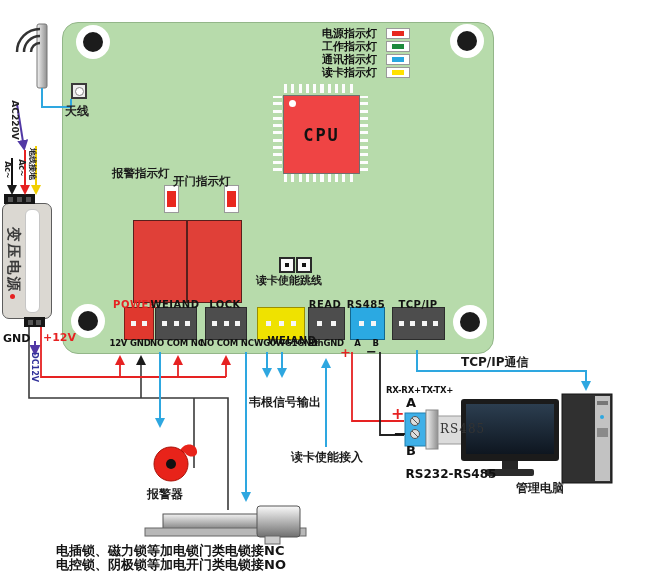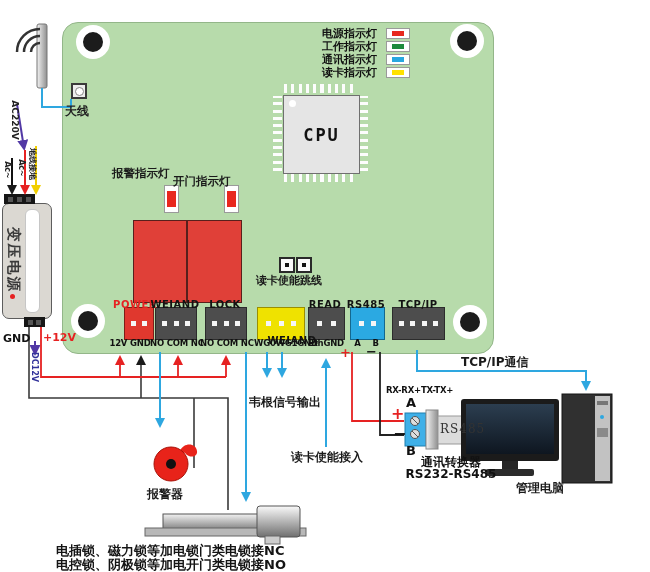--- a/index.html
+++ b/index.html
@@ -6,21 +6,21 @@
   body{font-family:"DejaVu Sans","Liberation Sans",sans-serif;}
   #canvas{position:relative;width:650px;height:572px;background:#fff;overflow:hidden;}
   .a{position:absolute;}
   .board{left:62px;top:22px;width:430px;height:330px;background:#b7dbab;border:1px solid #93b689;border-radius:16px;z-index:1;}
   .hole{width:20px;height:20px;border:7px solid #fff;border-radius:50%;background:#1c1c1c;z-index:6;}
   .leg-label{font-size:11px;font-weight:bold;color:#111;z-index:10;white-space:nowrap;}
   .led-h{width:22px;height:9px;background:#fff;border:1px solid #9a9a9a;z-index:10;display:flex;align-items:center;justify-content:center;}
   .led-h i{display:block;width:12px;height:5px;}
   .led-v{width:13px;height:26px;background:#fff;border:1px solid #9a9a9a;z-index:10;display:flex;align-items:center;justify-content:center;}
   .led-v i{display:block;width:9px;height:16px;background:#e8281e;}
-  .cpu{left:283px;top:95px;width:75px;height:77px;background:#e5e5e5;border:1px solid #6f6f6f;z-index:8;display:flex;align-items:center;justify-content:center;font-family:"DejaVu Sans Mono","Liberation Mono",monospace;font-size:17px;font-weight:bold;letter-spacing:2px;color:#111;}
+  .cpu{left:283px;top:95px;width:75px;height:77px;background:#ef4444;border:1px solid #6f6f6f;z-index:8;display:flex;align-items:center;justify-content:center;font-family:"DejaVu Sans Mono","Liberation Mono",monospace;font-size:17px;font-weight:bold;letter-spacing:2px;color:#111;}
   .pins-h{height:9px;z-index:7;background:repeating-linear-gradient(90deg,#fdfdfd 0 3px,rgba(0,0,0,0) 3px 7.3px);}
   .pins-v{width:9px;z-index:7;background:repeating-linear-gradient(0deg,#fdfdfd 0 3px,rgba(0,0,0,0) 3px 7.3px);}
   .cpu-dot{left:289px;top:100px;width:7px;height:7px;border-radius:50%;background:#fff;z-index:9;}
   .relay{top:220px;height:81px;background:#e04038;border:1px solid #58201c;z-index:8;}
   .jumper{top:257px;width:12px;height:12px;background:#fafafa;border:2px solid #2a2a2a;z-index:9;display:flex;align-items:center;justify-content:center;}
   .jumper i{display:block;width:4px;height:4px;background:#111;}
   .conn-name{top:299px;height:11px;font-size:10px;font-weight:bold;color:#131313;text-align:center;z-index:10;letter-spacing:.5px;white-space:nowrap;}
   .conn-body{top:307px;height:31px;background:#4d4d4d;border:1px solid #2c2c2c;z-index:9;display:flex;align-items:center;justify-content:space-evenly;}
   .pin{display:block;width:5px;height:5px;background:#f5f5f5;}
   .plabel{top:338px;height:10px;font-size:8.5px;font-weight:bold;color:#111;text-align:center;z-index:10;letter-spacing:-.2px;white-space:nowrap;}
@@ -177,21 +177,20 @@
 
   <div class="a lbl" style="left:340px;top:345px;font-size:13px;font-weight:bold;color:#e62222;">+</div>
   <div class="a lbl" style="left:366px;top:344px;font-size:13px;font-weight:bold;color:#111;">−</div>
   <div class="a lbl" style="left:391px;top:404px;font-size:16px;font-weight:bold;color:#e62222;">+</div>
   <div class="a lbl" style="left:393px;top:424px;font-size:16px;font-weight:bold;color:#111;">−</div>
   <div class="a lbl" style="left:406px;top:395px;font-size:13px;font-weight:bold;color:#111;">A</div>
   <div class="a lbl" style="left:406px;top:443px;font-size:13px;font-weight:bold;color:#111;">B</div>
 
   <div class="a lbl" style="left:147px;top:486px;font-size:12px;font-weight:bold;color:#1a1a1a;">报警器</div>
   <div class="a lbl" style="left:440px;top:422px;font-size:12px;letter-spacing:1px;color:#333;font-family:'DejaVu Serif','Liberation Serif',serif;">RS485</div>
-  <div class="a lbl" style="left:407px;top:454px;width:88px;text-align:center;font-size:12px;font-weight:bold;color:#111;">通讯转换器</div>
   <div class="a lbl" style="left:405px;top:467px;width:92px;text-align:center;font-size:12px;font-weight:bold;color:#111;">RS232-RS485</div>
   <div class="a lbl" style="left:516px;top:480px;font-size:12px;font-weight:bold;color:#1a1a1a;">管理电脑</div>
 
   <div class="a lbl" style="left:56px;top:542px;font-size:13px;font-weight:bold;color:#141414;">电插锁、磁力锁等加电锁门类电锁接NC</div>
   <div class="a lbl" style="left:56px;top:556px;font-size:13px;font-weight:bold;color:#141414;">电控锁、阴极锁等加电开门类电锁接NO</div>
 
   <svg class="wires" width="650" height="572" viewBox="0 0 650 572">
     <defs>
       <marker id="mBlue" markerUnits="userSpaceOnUse" markerWidth="10" markerHeight="10" refX="7" refY="5" orient="auto">
           <path d="M0,0 L10,5 L0,10 Z" fill="#2ea7e0"></path>

